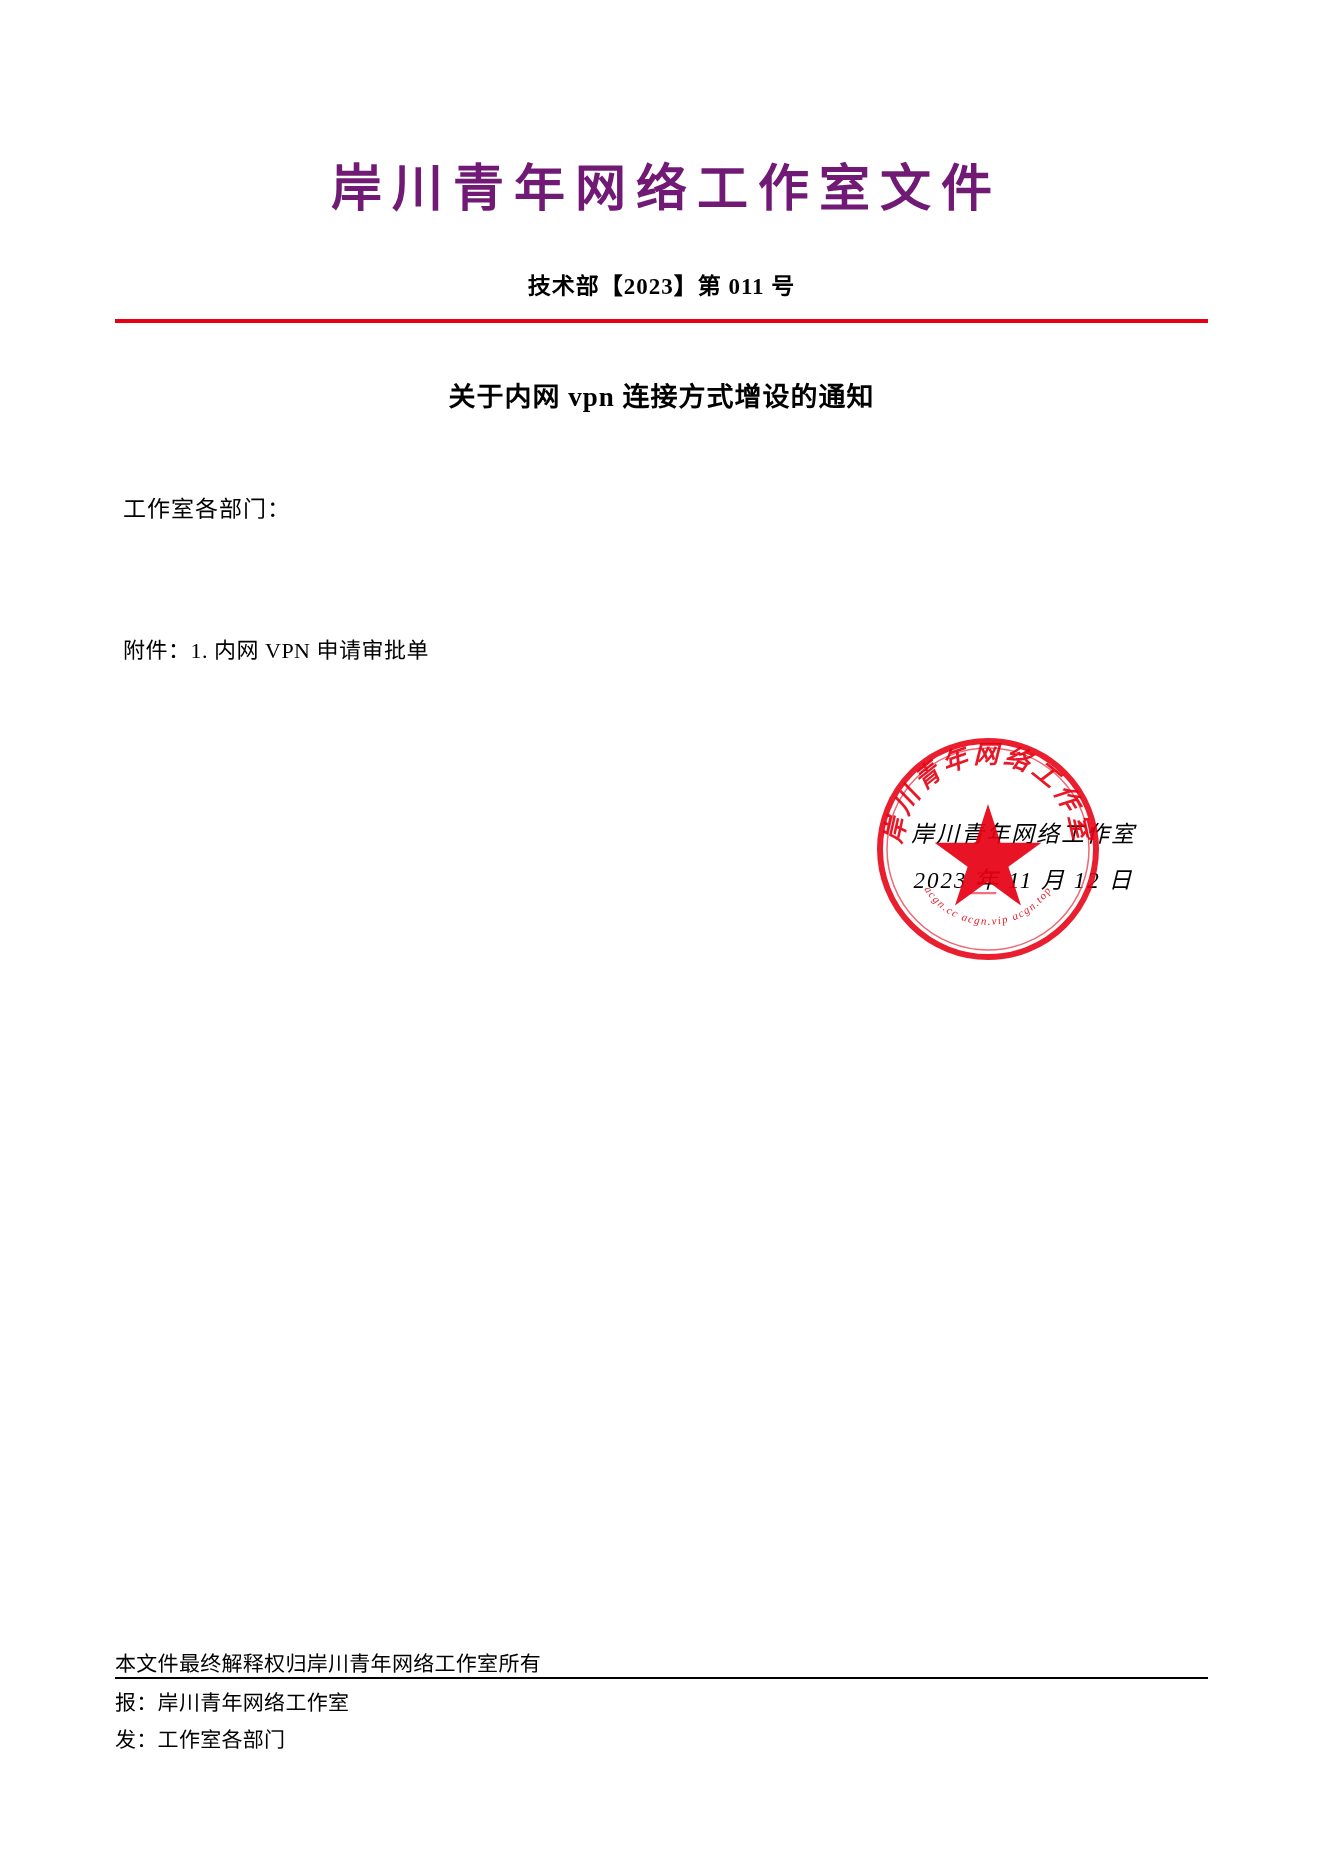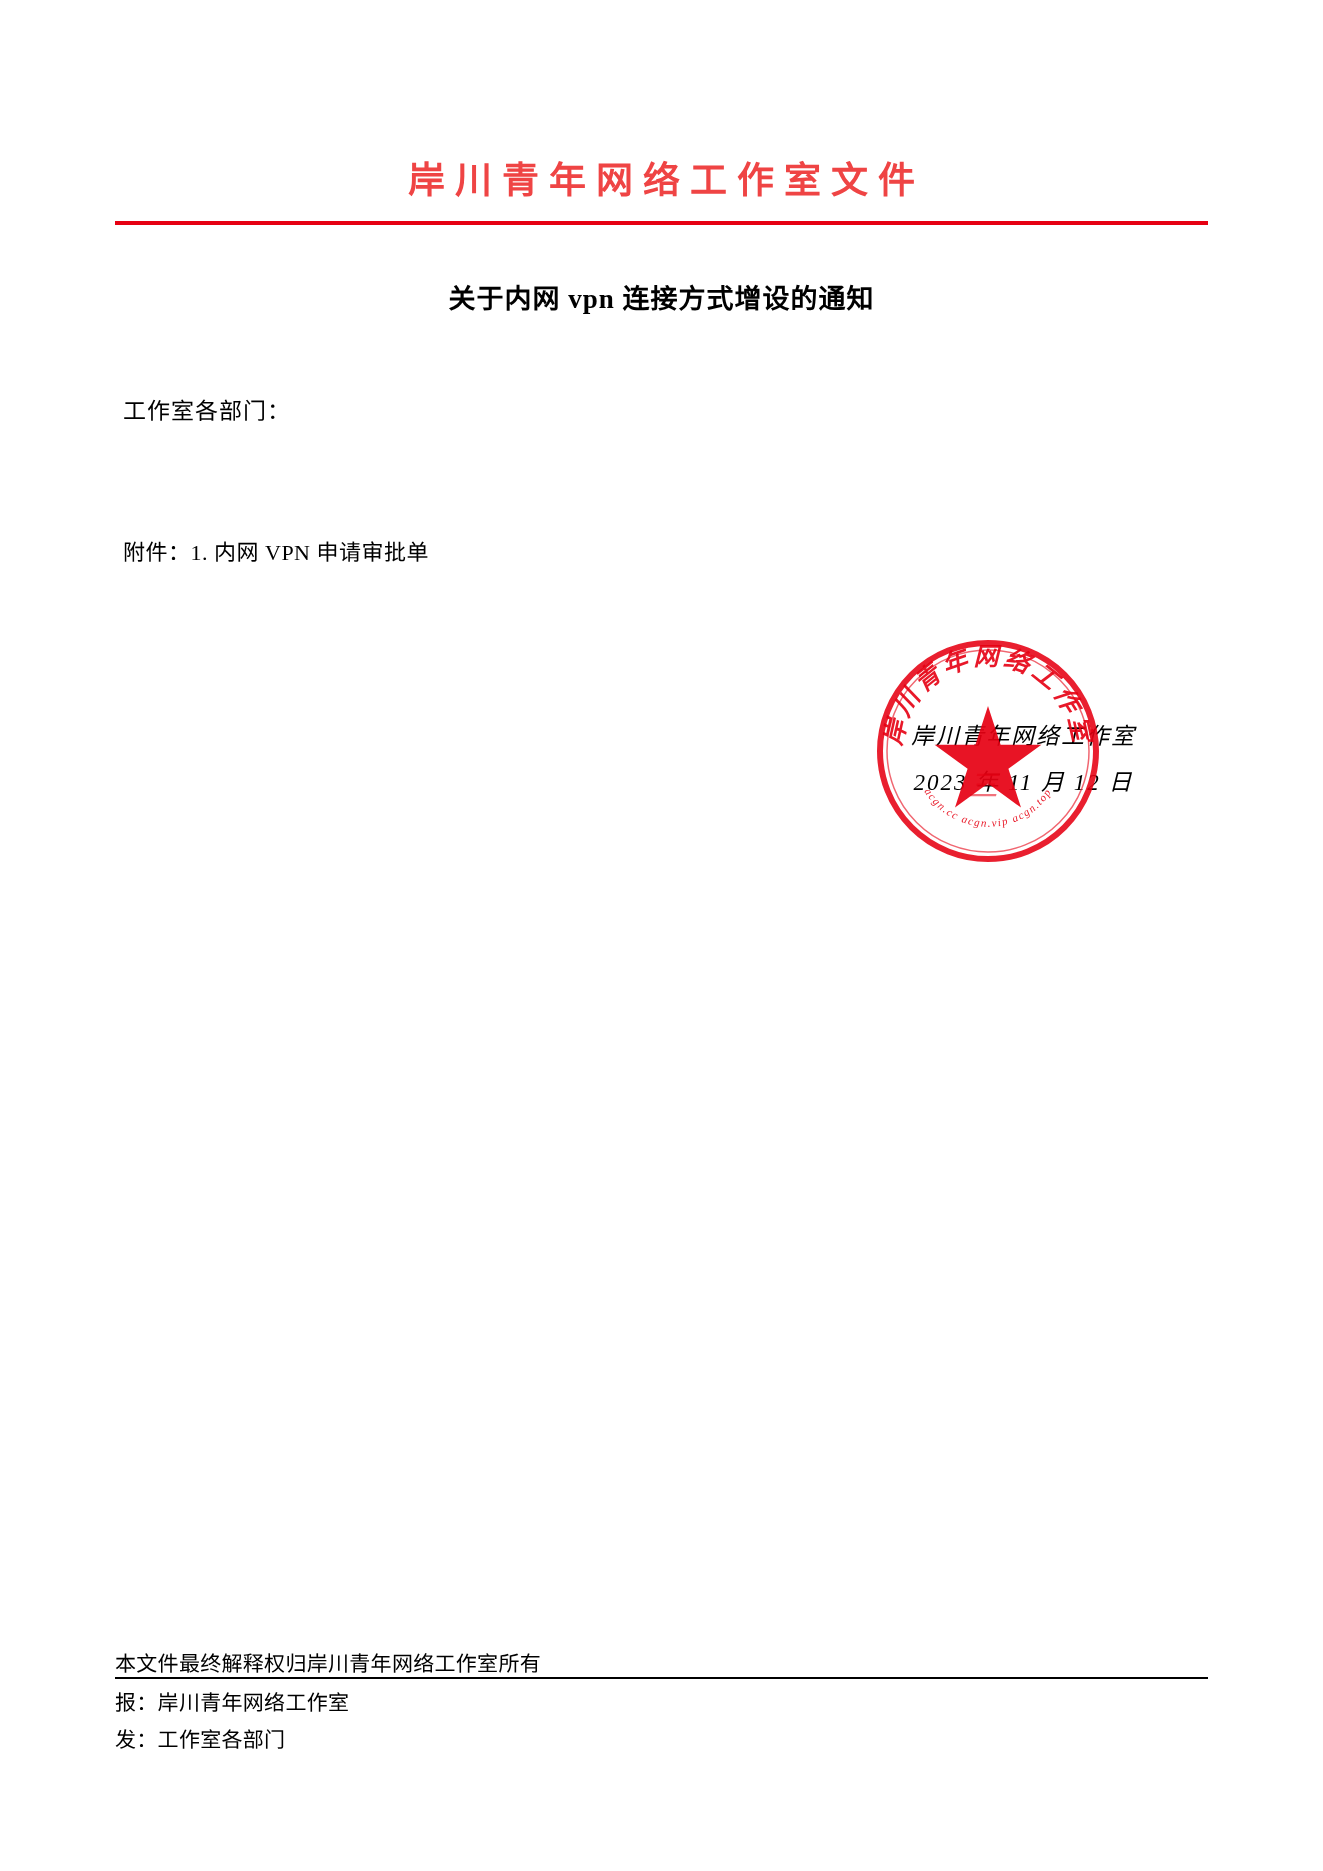--- a/index.html
+++ b/index.html
@@ -24,24 +24,24 @@
     position: absolute;
     left: 115px;
     top: 0;
     width: 1093px;
     height: 1871px;
   }
   
   .masthead-title {
     margin-top: 160px;
     text-align: center;
-    color: #ef4444;
+    color: #701a75;
     font-family: "Liberation Serif", "DejaVu Serif", serif;
     font-weight: bold;
-    font-size: 37px;
+    font-size: 51px;
     letter-spacing: 10px;
     text-indent: 10px;
     line-height: 1.15;
     white-space: nowrap;
   }
   .doc-number {
     margin-top: 48px;
     text-align: center;
     font-size: 23px;
     font-weight: bold;
@@ -135,20 +135,21 @@
   }
 </style>
 </head>
 <body>
 
 <div class="page">
   <div class="doc-inner">
 
     <div class="masthead-title">岸川青年网络工作室文件</div>
 
+    <div class="doc-number">技术部【2023】第 011 号</div>
 
     <div class="red-rule"></div>
 
     <div class="doc-title">关于内网 vpn 连接方式增设的通知</div>
 
     <div class="salutation">工作室各部门：</div>
 
 
     <div class="attachment">附件：1. 内网 VPN 申请审批单</div>
 

